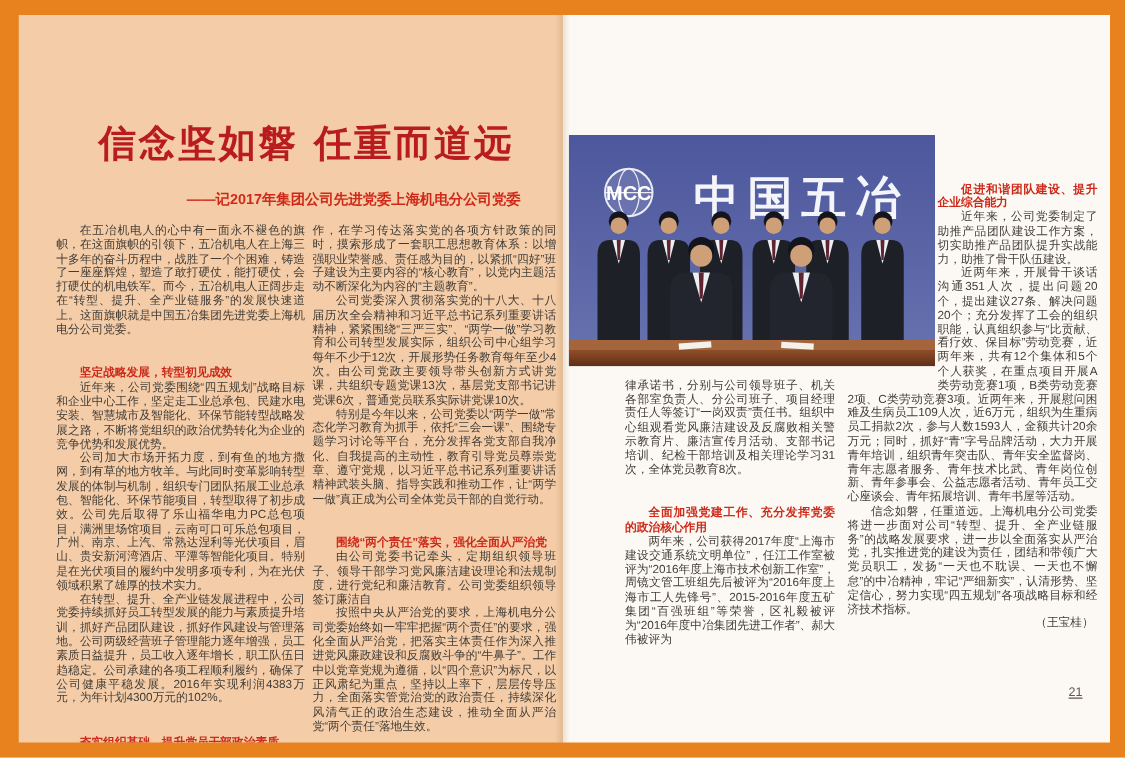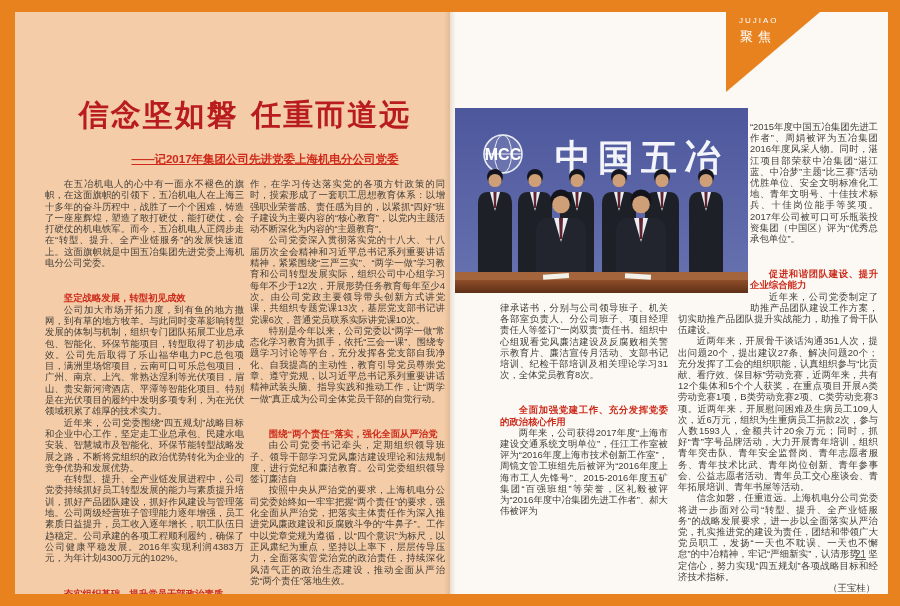--- a/index.html
+++ b/index.html
@@ -11,22 +11,22 @@
   .gutter{position:absolute;left:444px;top:12px;width:12px;height:582px;
     background:linear-gradient(90deg,rgba(120,70,20,0) 0%,rgba(120,70,20,.14) 50%,rgba(120,70,20,0) 100%);}
   
   .corner-tab{position:absolute;left:726px;top:12px;width:94px;height:80px;background:#e8821e;
     -webkit-clip-path:polygon(0 0,100% 0,0 100%);clip-path:polygon(0 0,100% 0,0 100%);}
   .tab-latin{position:absolute;left:13px;top:4px;color:#fff;font-size:8px;letter-spacing:2px;}
   .tab-cn{position:absolute;left:14px;top:16px;color:#fff;font-size:13px;letter-spacing:5px;}
   
   .title{position:absolute;left:30px;top:83px;width:400px;text-align:center;
     font-family:"DejaVu Serif",serif;font-weight:bold;font-size:30px;letter-spacing:2px;color:#b91c1c;}
-  .subtitle{position:absolute;left:12px;top:140px;width:400px;text-align:center;padding-left:76px;box-sizing:border-box;
-    font-size:11.5px;color:#cf291a;font-weight:bold;text-decoration:underline;}
+  .subtitle{position:absolute;left:30px;top:140px;width:400px;text-align:center;padding-left:76px;box-sizing:border-box;
+    font-size:11.5px;color:#cf291a;font-weight:bold;}
   
   .col{position:absolute;font-size:9.4px;line-height:11.3px;color:#413c36;text-align:justify;}
   .col p{margin:0;text-indent:2em;}
   .col p.noindent{text-indent:0;}
   .col p.red-h{color:#cc2a1a;font-weight:bold;margin-top:24px;}
   .lcol1{left:30px;top:166px;width:199px;}
   .lcol2{left:235px;top:166px;width:195px;}
   
   .photo{position:absolute;left:5px;top:96px;width:293px;height:185px;}
   .photo svg{display:block;width:100%;height:100%;}
@@ -41,22 +41,22 @@
 
 <div class="spread">
 
   <div class="page page-left">
     <div class="title">信念坚如磐 任重而道远</div>
     <div class="subtitle">——记2017年集团公司先进党委上海机电分公司党委</div>
 
     <div class="col lcol1">
       <p>在五冶机电人的心中有一面永不褪色的旗帜，在这面旗帜的引领下，五冶机电人在上海三十多年的奋斗历程中，战胜了一个个困难，铸造了一座座辉煌，塑造了敢打硬仗，能打硬仗，会打硬仗的机电铁军。而今，五冶机电人正阔步走在“转型、提升、全产业链服务”的发展快速道上。这面旗帜就是中国五冶集团先进党委上海机电分公司党委。</p>
       <p class="red-h">坚定战略发展，转型初见成效</p>
+      <p>近年来，公司党委围绕“四五规划”战略目标和企业中心工作，坚定走工业总承包、民建水电安装、智慧城市及智能化、环保节能转型战略发展之路，不断将党组织的政治优势转化为企业的竞争优势和发展优势。</p>
       <p>公司加大市场开拓力度，到有鱼的地方撒网，到有草的地方牧羊。与此同时变革影响转型发展的体制与机制，组织专门团队拓展工业总承包、智能化、环保节能项目，转型取得了初步成效。公司先后取得了乐山福华电力PC总包项目，满洲里场馆项目，云南可口可乐总包项目，广州、南京、上汽、常熟达涅利等光伏项目，眉山、贵安新河湾酒店、平潭等智能化项目。特别是在光伏项目的履约中发明多项专利，为在光伏领域积累了雄厚的技术实力。</p>
-      <p>近年来，公司党委围绕“四五规划”战略目标和企业中心工作，坚定走工业总承包、民建水电安装、智慧城市及智能化、环保节能转型战略发展之路，不断将党组织的政治优势转化为企业的竞争优势和发展优势。</p>
       <p>在转型、提升、全产业链发展进程中，公司党委持续抓好员工转型发展的能力与素质提升培训，抓好产品团队建设，抓好作风建设与管理落地。公司两级经营班子管理能力逐年增强，员工素质日益提升，员工收入逐年增长，职工队伍日趋稳定。公司承建的各项工程顺利履约，确保了公司健康平稳发展。2016年实现利润4383万元，为年计划4300万元的102%。</p>
       <p class="red-h">夯实组织基础，提升党员干部政治素质</p>
       <p>上海机电分公司党委始终重视职工思想政治工</p>
     </div>
 
     <div class="col lcol2">
       <p class="noindent">作，在学习传达落实党的各项方针政策的同时，摸索形成了一套职工思想教育体系：以增强职业荣誉感、责任感为目的，以紧抓“四好”班子建设为主要内容的“核心教育”，以党内主题活动不断深化为内容的“主题教育”。</p>
       <p>公司党委深入贯彻落实党的十八大、十八届历次全会精神和习近平总书记系列重要讲话精神，紧紧围绕“三严三实”、“两学一做”学习教育和公司转型发展实际，组织公司中心组学习每年不少于12次，开展形势任务教育每年至少4次。由公司党政主要领导带头创新方式讲党课，共组织专题党课13次，基层党支部书记讲党课6次，普通党员联系实际讲党课10次。</p>
       <p>特别是今年以来，公司党委以“两学一做”常态化学习教育为抓手，依托“三会一课”、围绕专题学习讨论等平台，充分发挥各党支部自我净化、自我提高的主动性，教育引导党员尊崇党章、遵守党规，以习近平总书记系列重要讲话精神武装头脑、指导实践和推动工作，让“两学一做”真正成为公司全体党员干部的自觉行动。</p>
       <p class="red-h">围绕“两个责任”落实，强化全面从严治党</p>
@@ -121,31 +121,26 @@
     </div>
 
     <div class="col rcolA">
       <p class="noindent">律承诺书，分别与公司领导班子、机关各部室负责人、分公司班子、项目经理责任人等签订“一岗双责”责任书。组织中心组观看党风廉洁建设及反腐败相关警示教育片、廉洁宣传月活动、支部书记培训、纪检干部培训及相关理论学习31次，全体党员教育8次。</p>
       <p class="red-h">全面加强党建工作、充分发挥党委的政治核心作用</p>
       <p>两年来，公司获得2017年度“上海市建设交通系统文明单位”，任江工作室被评为“2016年度上海市技术创新工作室”，周镜文管工班组先后被评为“2016年度上海市工人先锋号”、2015-2016年度五矿集团“百强班组”等荣誉，区礼毅被评为“2016年度中冶集团先进工作者”、郝大伟被评为</p>
     </div>
 
     <div class="col rcolB">
       <div class="photo-spacer"></div>
-      <p class="noindent">“2015年度中国五冶集团先进工作者”、周娟被评为五冶集团2016年度风采人物。同时，湛江项目部荣获中冶集团“湛江蓝、中冶梦”主题“比三赛”活动优胜单位、安全文明标准化工地、青年文明号、十佳技术标兵、十佳岗位能手等奖项。2017年公司被可口可乐瓶装投资集团（中国区）评为“优秀总承包单位”。</p>
       <p class="red-h">促进和谐团队建设、提升企业综合能力</p>
       <p>近年来，公司党委制定了助推产品团队建设工作方案，切实助推产品团队提升实战能力，助推了骨干队伍建设。</p>
       <p>近两年来，开展骨干谈话沟通351人次，提出问题20个，提出建议27条、解决问题20个；充分发挥了工会的组织职能，认真组织参与“比贡献、看疗效、保目标”劳动竞赛，近两年来，共有12个集体和5个个人获奖，在重点项目开展A类劳动竞赛1项，B类劳动竞赛2项、C类劳动竞赛3项。近两年来，开展慰问困难及生病员工109人次，近6万元，组织为生重病员工捐款2次，参与人数1593人，金额共计20余万元；同时，抓好“青”字号品牌活动，大力开展青年培训，组织青年突击队、青年安全监督岗、青年志愿者服务、青年技术比武、青年岗位创新、青年参事会、公益志愿者活动、青年员工交心座谈会、青年拓展培训、青年书屋等活动。</p>
       <p>信念如磐，任重道远。上海机电分公司党委将进一步面对公司“转型、提升、全产业链服务”的战略发展要求，进一步以全面落实从严治党，扎实推进党的建设为责任，团结和带领广大党员职工，发扬“一天也不耽误、一天也不懈怠”的中冶精神，牢记“严细新实”，认清形势、坚定信心，努力实现“四五规划”各项战略目标和经济技术指标。</p>
       <p class="author">（王宝桂）</p>
     </div>
 
     <div class="page-num">21</div>
   </div>
 
   <div class="gutter"></div>
 
-  <div class="corner-tab">
-    <div class="tab-latin">JUJIAO</div>
-    <div class="tab-cn">聚焦</div>
-  </div>
 
 </div>
 
 </body></html>

